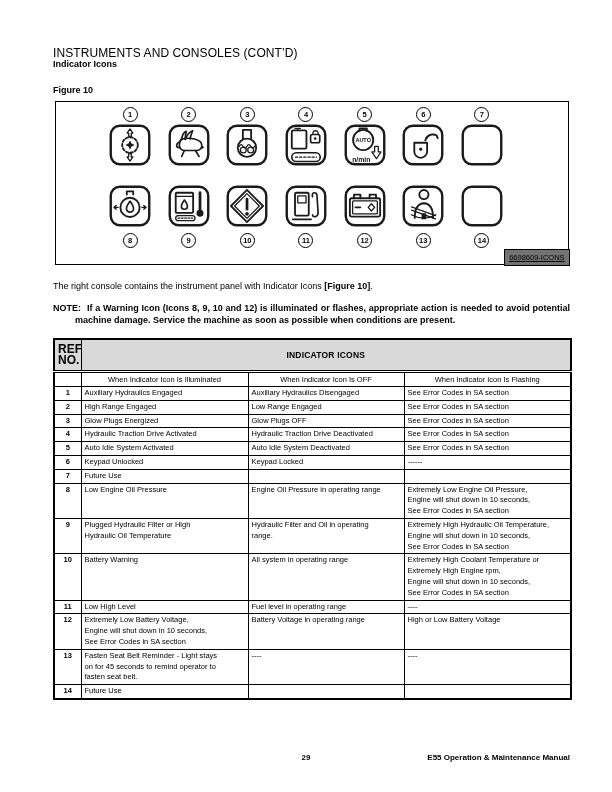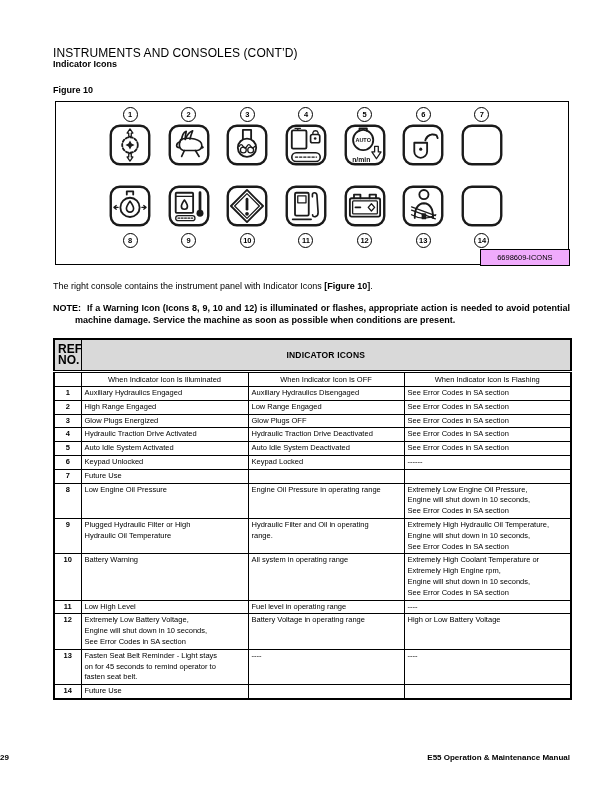--- a/index.html
+++ b/index.html
@@ -10,22 +10,22 @@
   .title{position:absolute;top:46px;left:0;font-size:12px;font-weight:normal;letter-spacing:.1px;}
   .subtitle{position:absolute;top:59px;left:0;font-size:9px;font-weight:bold;}
   .figlabel{position:absolute;top:85px;left:0;font-size:9px;font-weight:bold;}
 
   .figure{position:absolute;top:101px;left:2px;width:512px;height:162px;border:1.6px solid #000;background:#fff;}
   .frow{position:absolute;left:0;width:100%;display:flex;justify-content:space-between;
         padding:0 64px 0 52px;box-sizing:border-box;}
   .cell{width:44px;display:flex;justify-content:center;align-items:flex-start;}
   .numcircle{width:13px;height:13px;border:1.3px solid #000;border-radius:50%;
         font-size:7.5px;font-weight:bold;display:flex;align-items:center;justify-content:center;background:#fff;}
-  .caption{position:absolute;right:-1.6px;bottom:-1.6px;border:1.6px solid #000;background:#f0abfc;
-        font-size:7.5px;padding:3px 16px;}
+  .caption{position:absolute;right:-1.6px;bottom:-1.6px;border:1.6px solid #000;background:#737373;
+        font-size:7.5px;padding:3px 4px;text-decoration:underline;}
 
   .pict{width:44px;height:44px;display:block;}
   .fr{fill:#fff;stroke:#1a1a1a;stroke-width:2.6;}
   .g{fill:none;stroke:#1a1a1a;stroke-width:2;stroke-linecap:round;stroke-linejoin:round;}
   .g18{fill:none;stroke:#1a1a1a;stroke-width:1.8;stroke-linecap:round;stroke-linejoin:round;}
   .g14{fill:none;stroke:#1a1a1a;stroke-width:1.4;stroke-linecap:round;stroke-linejoin:round;}
   .g3{fill:none;stroke:#1a1a1a;stroke-width:3;stroke-linecap:round;}
   .gf{fill:#1a1a1a;stroke:none;}
   .st{font-family:"Liberation Sans",sans-serif;font-weight:bold;font-size:6px;text-anchor:middle;fill:#111;}
   .st2{font-family:"Liberation Sans",sans-serif;font-weight:bold;font-size:7.5px;text-anchor:middle;fill:#111;}
@@ -39,21 +39,21 @@
         font-size:7.5px;table-layout:fixed;border:2px solid #000;}
   .tbl th,.tbl td{border:1px solid #000;padding:1px 3px;vertical-align:top;line-height:10.8px;
         white-space:pre-line;overflow:hidden;}
   .tbl th{background:#d9d9d9;vertical-align:middle;border-bottom:3px double #000;}
   .refh{font-size:12px;text-align:center;line-height:10px;}
   .titleh{font-size:8.5px;text-align:center;letter-spacing:.2px;}
   .mainhead th{height:28px;}
   .subhead td{text-align:center;line-height:11px;}
   .refcell{text-align:center;font-weight:bold;}
 
-  .pagenum{position:absolute;top:753px;left:0;width:612px;text-align:left;font-size:8px;font-weight:bold;}
+  .pagenum{position:absolute;top:753px;left:0;width:612px;text-align:center;font-size:8px;font-weight:bold;}
   .manualtitle{position:absolute;top:753px;right:42px;font-size:8px;font-weight:bold;}
 </style>
 </head>
 <body>
 
 <div class="page">
   <div class="content">
 
     <div class="title">INSTRUMENTS AND CONSOLES (CONT’D)</div>
     <div class="subtitle">Indicator Icons</div>

